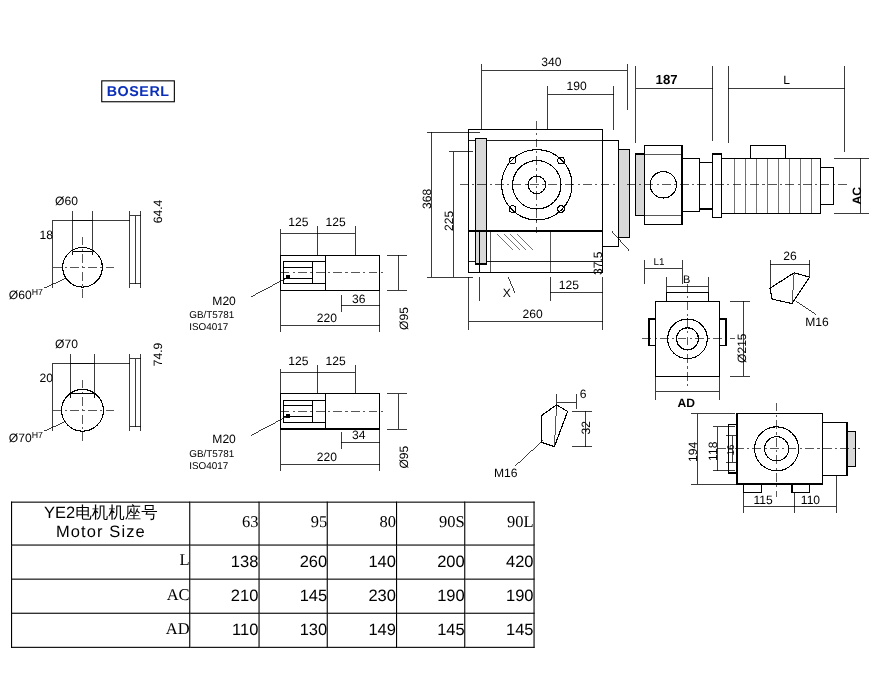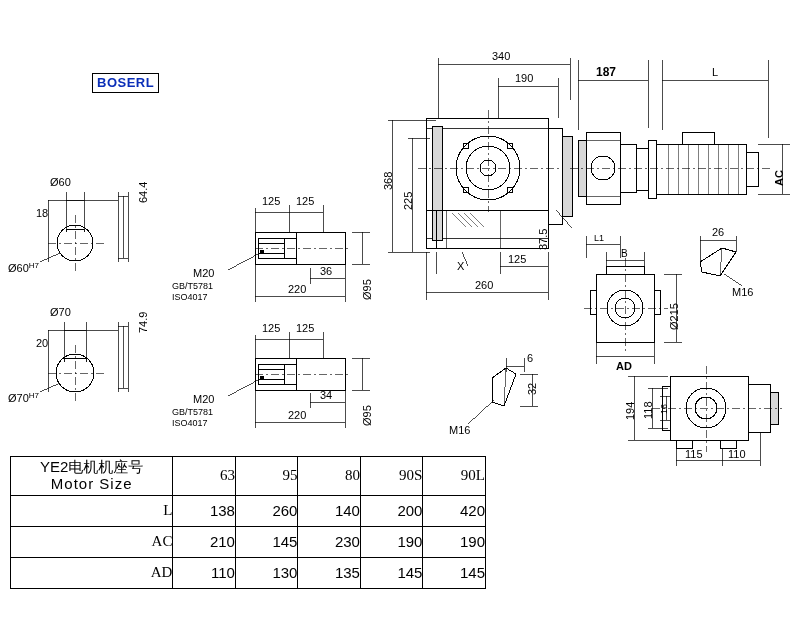--- a/index.html
+++ b/index.html
@@ -433,20 +433,20 @@
       <td>210</td>
       <td>145</td>
       <td>230</td>
       <td>190</td>
       <td>190</td>
     </tr>
     <tr>
       <td class="rowlab">AD</td>
       <td>110</td>
       <td>130</td>
-      <td>135</td>
+      <td>149</td>
       <td>145</td>
       <td>145</td>
     </tr>
   </tbody>
     </table>
 
 </div>
 
 </body></html>

